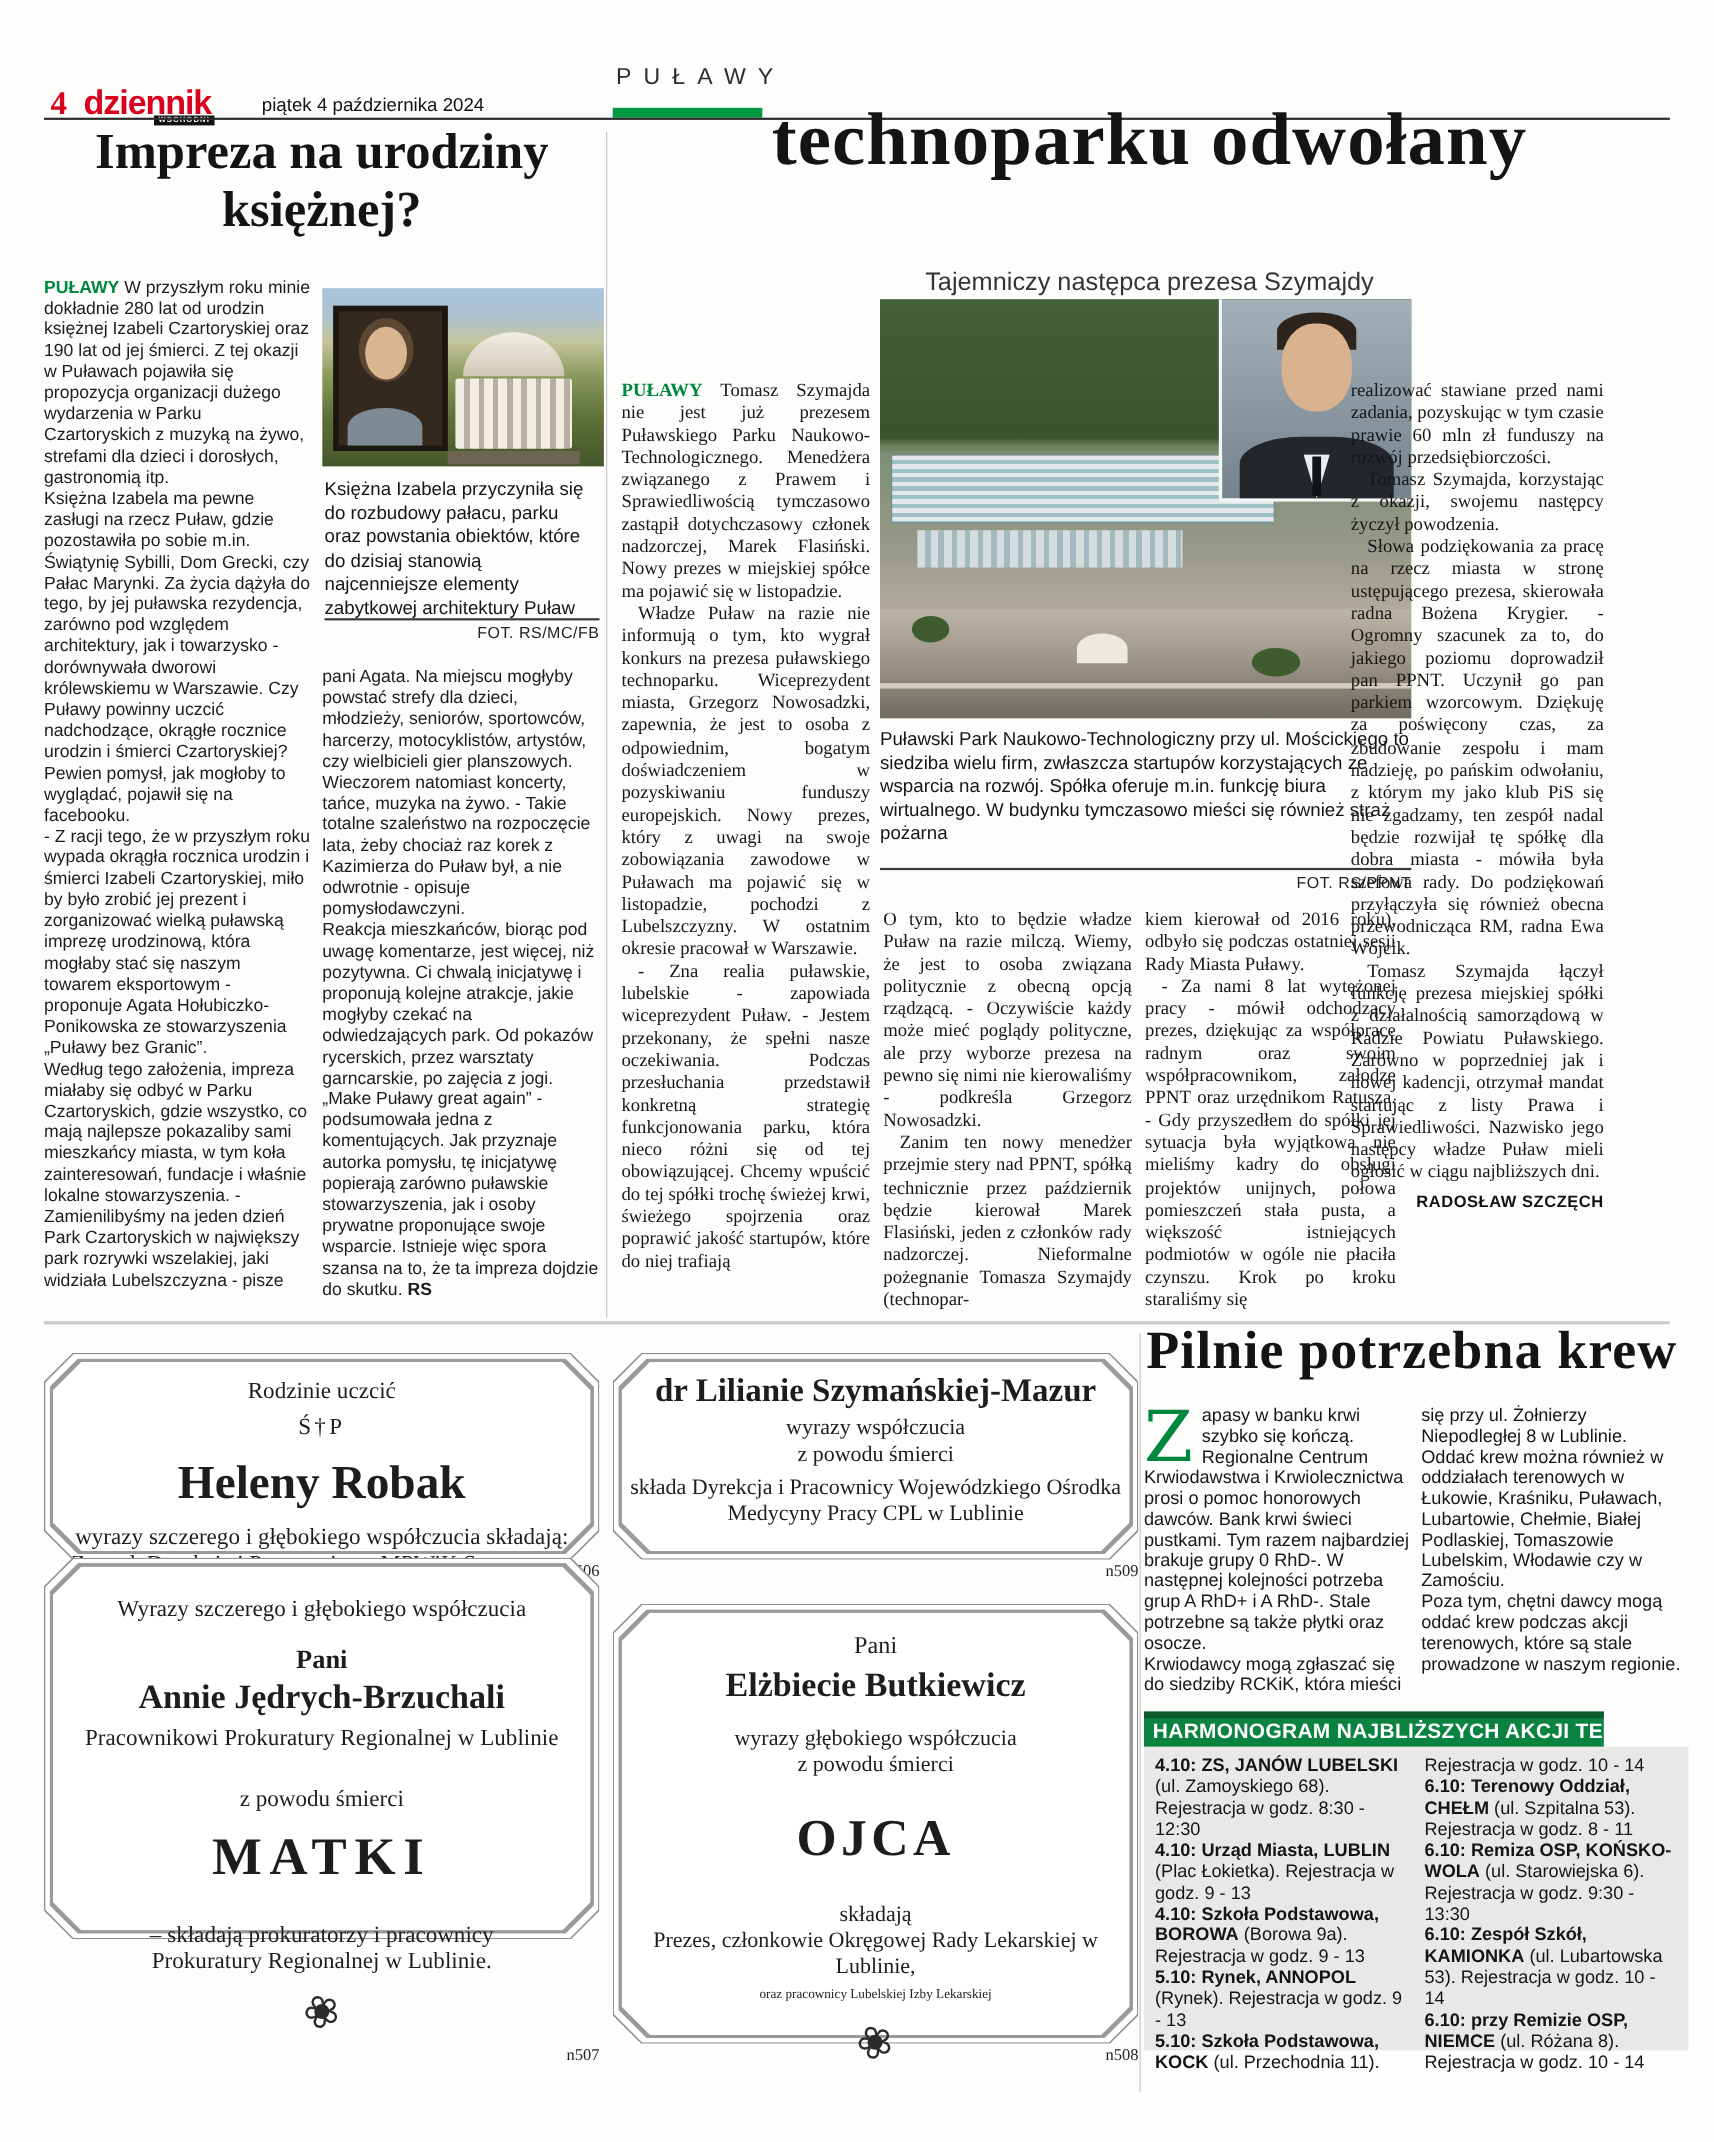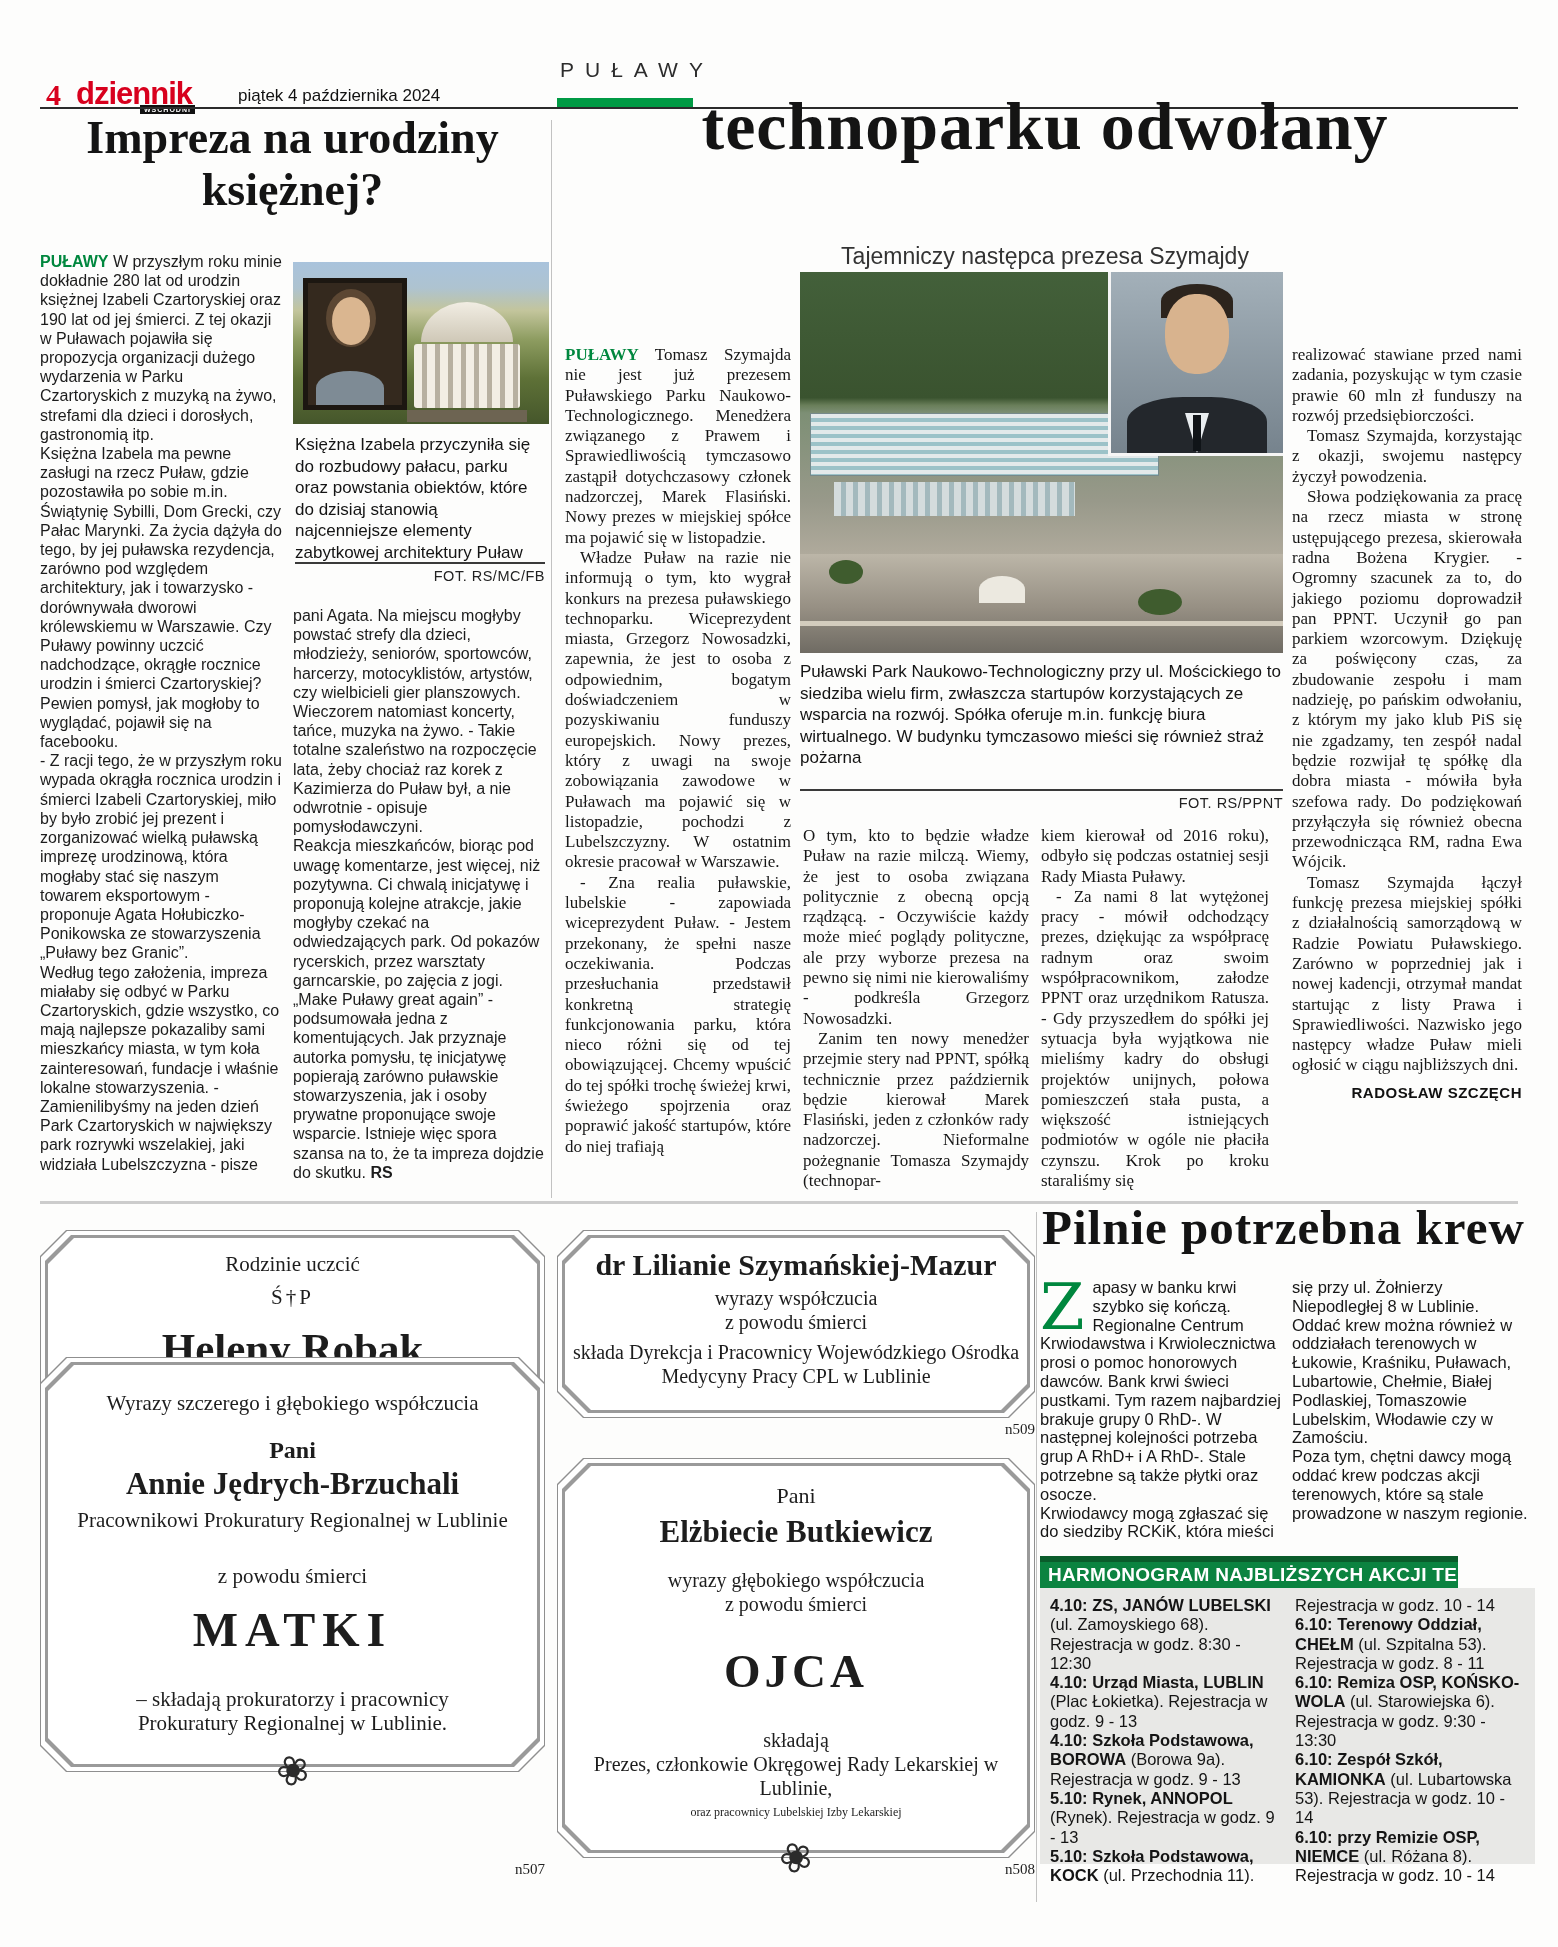--- a/index.html
+++ b/index.html
@@ -164,21 +164,21 @@
     <p>- Zna realia puławskie, lubelskie - zapowiada wiceprezydent Puław. - Jestem przekonany, że spełni nasze oczekiwania. Podczas przesłuchania przedstawił konkretną strategię funkcjonowania parku, która nieco różni się od tej obowiązującej. Chcemy wpuścić do tej spółki trochę świeżej krwi, świeżego spojrzenia oraz poprawić jakość startupów, które do niej trafiają</p>
   </div>
   <div class="abs colM" style="left:803px;top:826px;width:226px;">
     <p>O tym, kto to będzie władze Puław na razie milczą. Wiemy, że jest to osoba związana politycznie z obecną opcją rządzącą. - Oczywiście każdy może mieć poglądy polityczne, ale przy wyborze prezesa na pewno się nimi nie kierowaliśmy - podkreśla Grzegorz Nowosadzki.</p>
     <p>Zanim ten nowy menedżer przejmie stery nad PPNT, spółką technicznie przez październik będzie kierował Marek Flasiński, jeden z członków rady nadzorczej. Nieformalne pożegnanie Tomasza Szymajdy (technopar-</p>
   </div>
   <div class="abs colM" style="left:1041px;top:826px;width:228px;">
     <p>kiem kierował od 2016 roku), odbyło się podczas ostatniej sesji Rady Miasta Puławy.</p>
     <p>- Za nami 8 lat wytężonej pracy - mówił odchodzący prezes, dziękując za współpracę radnym oraz swoim współpracownikom, załodze PPNT oraz urzędnikom Ratusza. - Gdy przyszedłem do spółki jej sytuacja była wyjątkowa nie mieliśmy kadry do obsługi projektów unijnych, połowa pomieszczeń stała pusta, a większość istniejących podmiotów w ogóle nie płaciła czynszu. Krok po kroku staraliśmy się</p>
   </div>
-  <div class="abs colM" style="left:1292px;top:345px;width:230px;">
+  <div class="abs colM" style="left:1228px;top:345px;width:230px;">
     <p>realizować stawiane przed nami zadania, pozyskując w tym czasie prawie 60 mln zł funduszy na rozwój przedsiębiorczości.</p>
     <p>Tomasz Szymajda, korzystając z okazji, swojemu następcy życzył powodzenia.</p>
     <p>Słowa podziękowania za pracę na rzecz miasta w stronę ustępującego prezesa, skierowała radna Bożena Krygier. - Ogromny szacunek za to, do jakiego poziomu doprowadził pan PPNT. Uczynił go pan parkiem wzorcowym. Dziękuję za poświęcony czas, za zbudowanie zespołu i mam nadzieję, po pańskim odwołaniu, z którym my jako klub PiS się nie zgadzamy, ten zespół nadal będzie rozwijał tę spółkę dla dobra miasta - mówiła była szefowa rady. Do podziękowań przyłączyła się również obecna przewodnicząca RM, radna Ewa Wójcik.</p>
     <p>Tomasz Szymajda łączył funkcję prezesa miejskiej spółki z działalnością samorządową w Radzie Powiatu Puławskiego. Zarówno w poprzedniej jak i nowej kadencji, otrzymał mandat startując z listy Prawa i Sprawiedliwości. Nazwisko jego następcy władze Puław mieli ogłosić w ciągu najbliższych dni.</p>
     <div class="byline right" style="margin-top:8px;">RADOSŁAW SZCZĘCH</div>
   </div>
 
   <div class="abs divider-h" style="left:40px;top:1201px;width:1478px;height:3px;"></div>
   <div class="abs divider-v" style="left:1036px;top:1212px;height:690px;"></div>
 
@@ -205,21 +205,21 @@
     <div class="obit-content">
       <div class="o-name" style="font-size:30px;margin-top:6px;">dr Lilianie Szymańskiej-Mazur</div>
       <div class="o-sm" style="margin-top:4px;font-size:20px;">wyrazy współczucia</div>
       <div class="o-sm" style="font-size:20px;">z powodu śmierci</div>
       <div class="o-sm" style="margin-top:6px;font-size:20px;">składa Dyrekcja i Pracownicy Wojewódzkiego Ośrodka</div>
       <div class="o-sm" style="font-size:20px;">Medycyny Pracy CPL w Lublinie</div>
     </div>
   </div>
   <div class="abs o-num right" style="left:935px;top:1421px;width:100px;">n509</div>
 
-  <div class="obit" style="left:40px;top:1357px;width:505px;height:415px;">
+  <div class="obit" style="left:40px;top:1416px;width:505px;height:347px;">
     <div class="ring r1"></div>
       <div class="ring r2"></div>
     <div class="ring r3"></div>
       <div class="ring r4"></div>
     <div class="obit-content">
       <div class="o-sm" style="margin-top:22px;">Wyrazy szczerego i głębokiego współczucia</div>
       <div class="o-name" style="font-size:24px;margin-top:22px;">Pani</div>
       <div class="o-name" style="font-size:31px;margin-top:2px;">Annie Jędrych-Brzuchali</div>
       <div class="o-sm" style="margin-top:6px;">Pracownikowi Prokuratury Regionalnej w Lublinie</div>
       <div class="o-sm" style="margin-top:32px;">z powodu śmierci</div>

